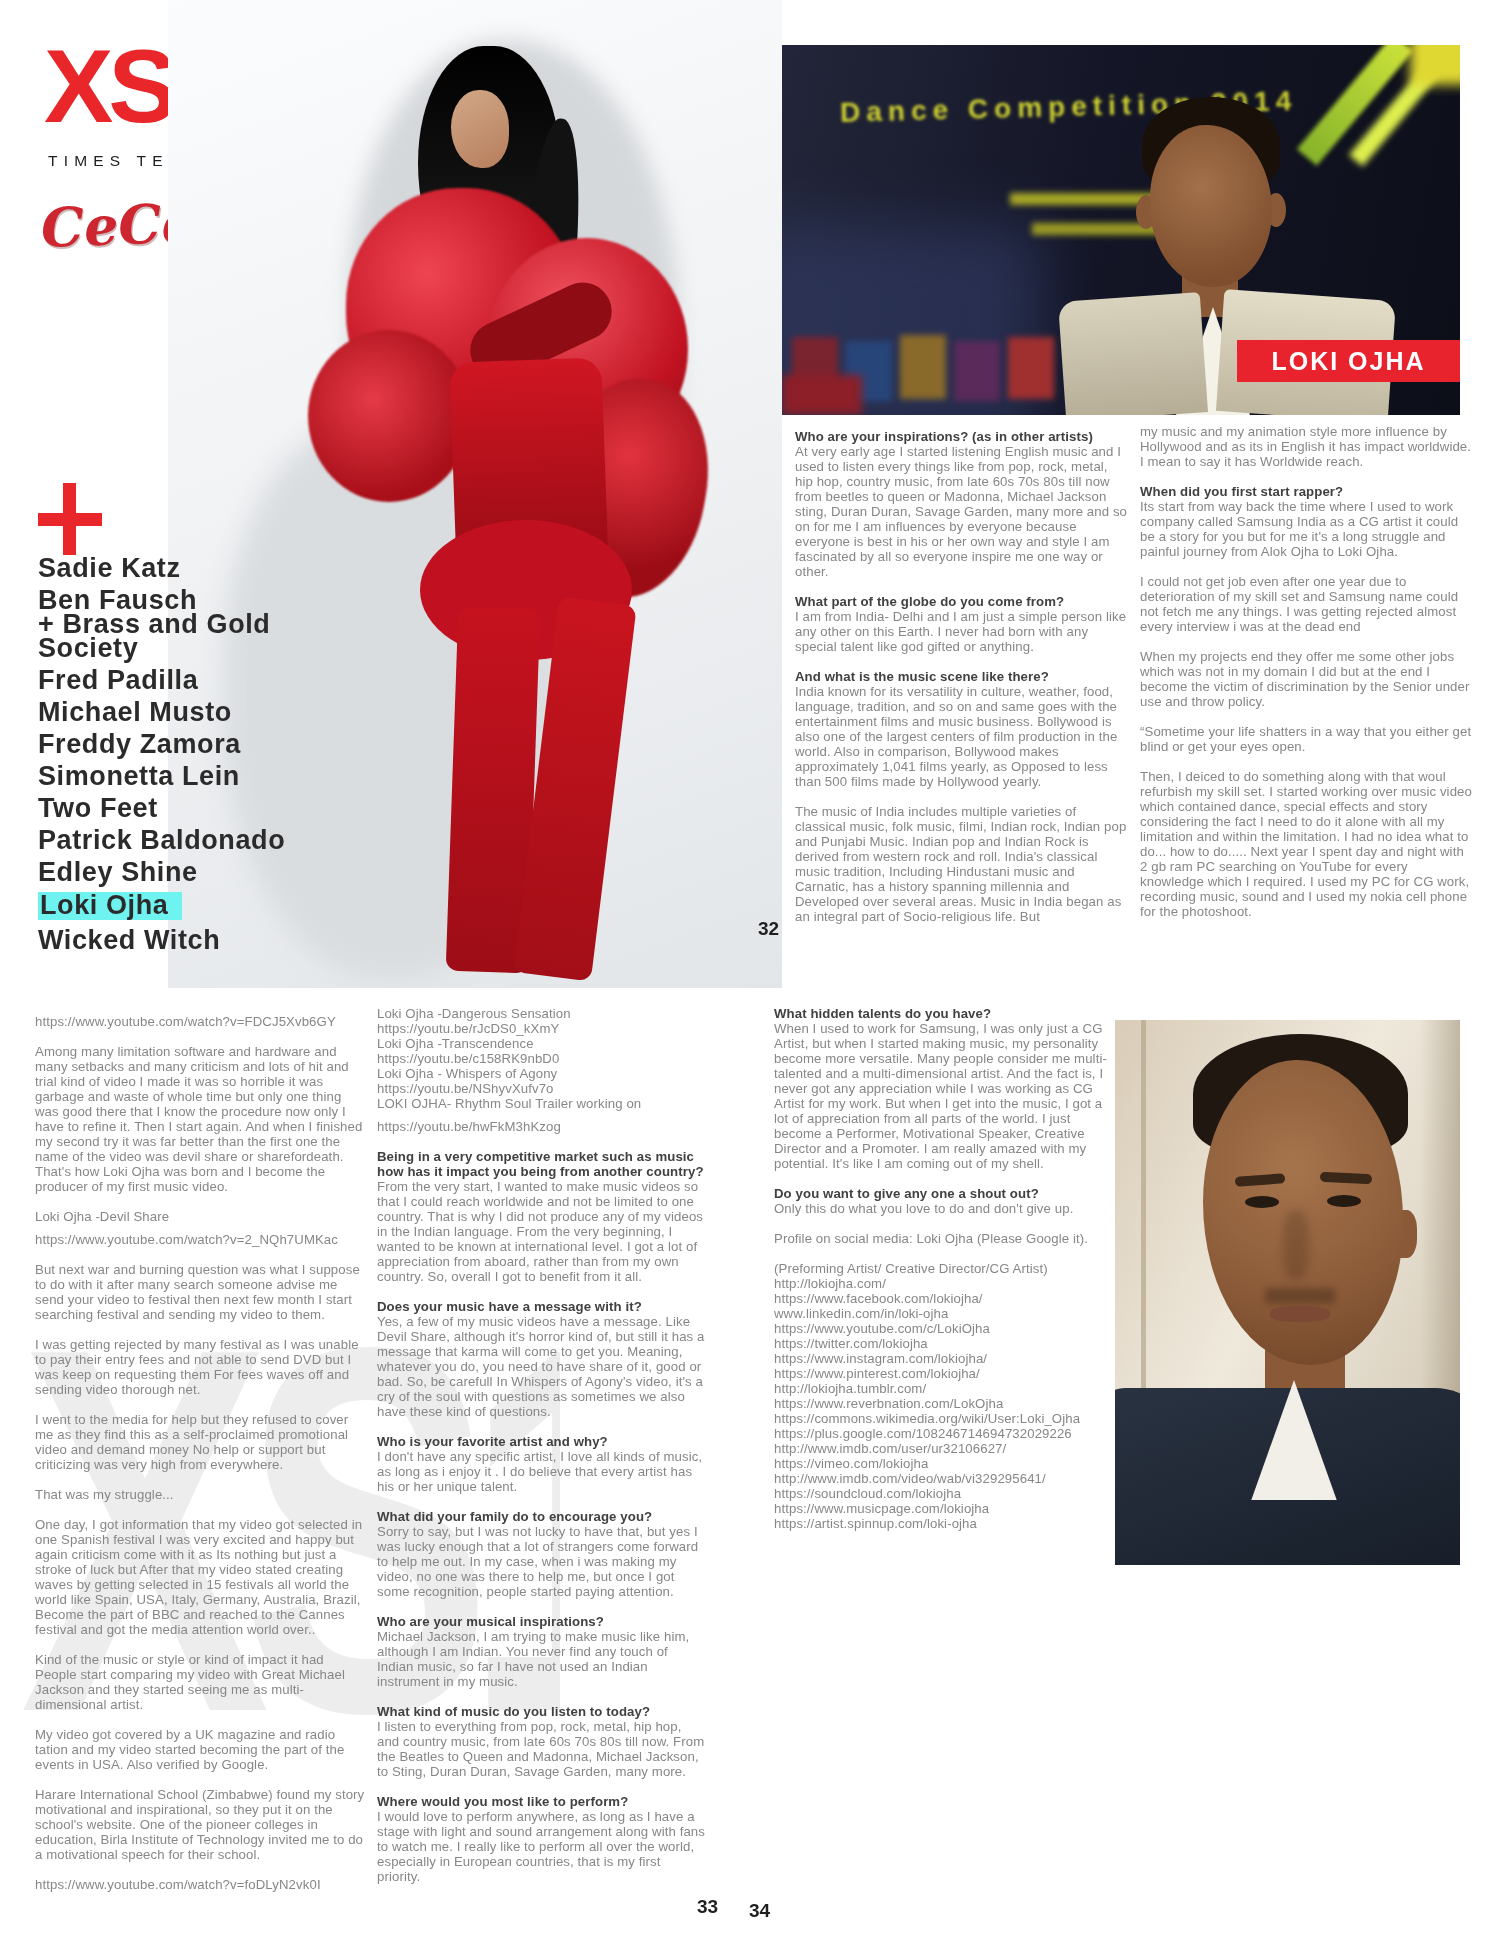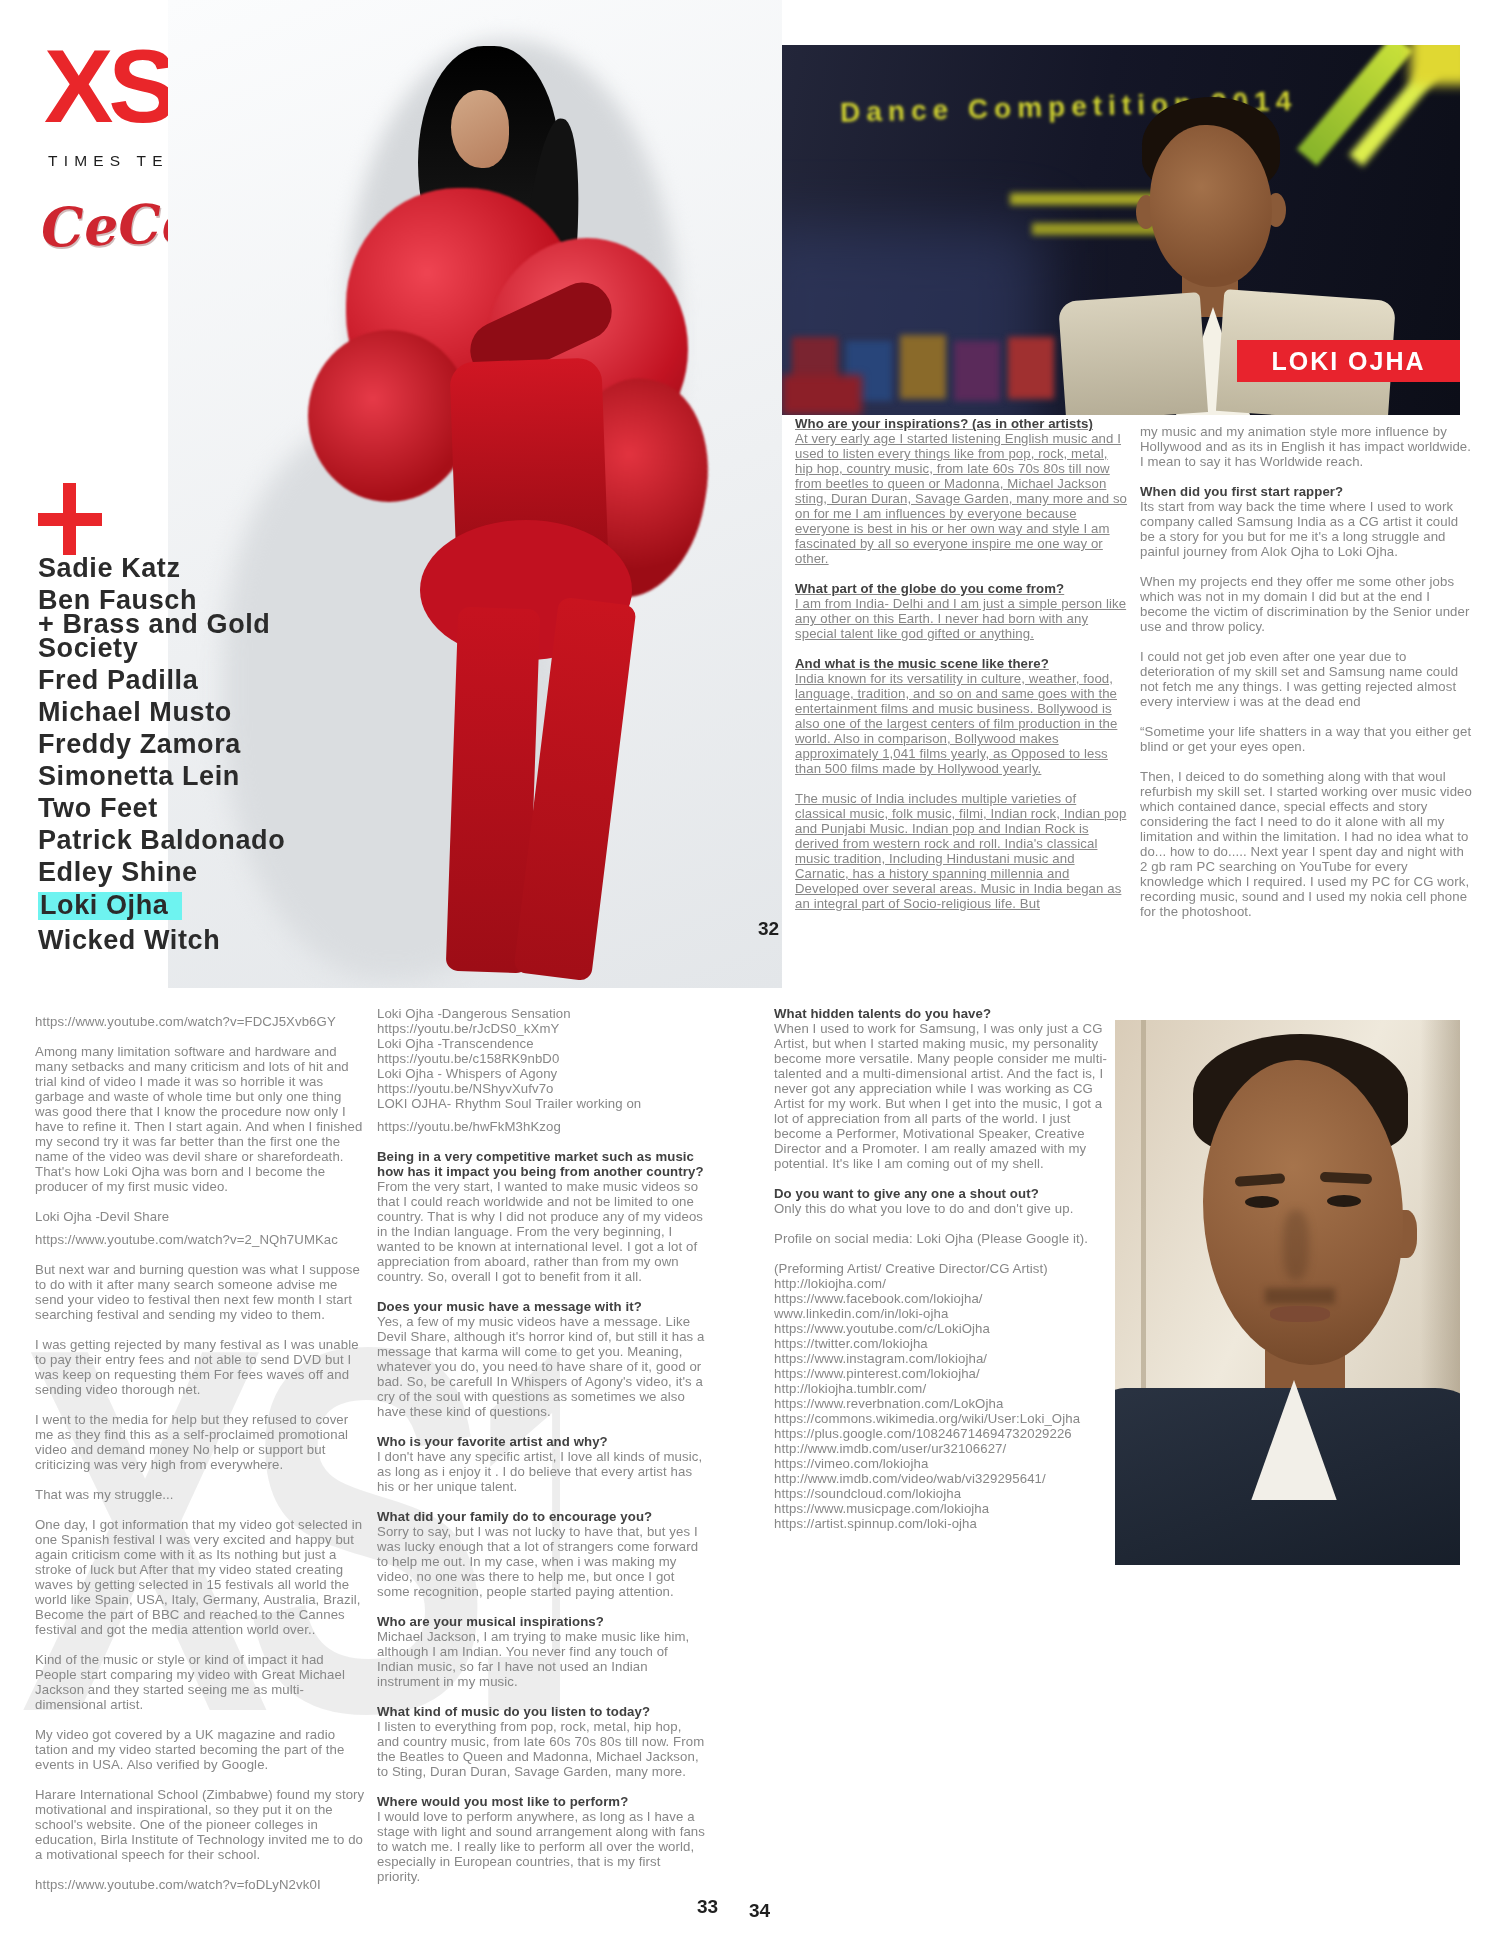--- a/index.html
+++ b/index.html
@@ -74,21 +74,21 @@
   
   .banner{left:1237px;top:340px;width:223px;height:42px;background:#e8232d;color:#ffffff;
           font-weight:bold;font-size:25px;letter-spacing:2px;display:flex;align-items:center;justify-content:center;}
 
   
   .col{position:absolute;font-size:13.2px;line-height:15px;letter-spacing:.1px;color:#878787;z-index:2;}
   .col p{margin:0 0 15px 0;}
   .col p.q{font-weight:bold;color:#414141;margin:0;}
   .col p.t{margin:0;}
   .col p.tg{margin:8px 0 15px 0;}
-  .c1{left:795px;top:416px;width:333px;text-decoration:underline;}
+  .c1{left:795px;top:429px;width:333px;}
   .c2{left:1140px;top:424px;width:333px;}
   .cA{left:35px;top:1006px;width:330px;}
   .cB{left:377px;top:1006px;width:330px;}
   .cC{left:774px;top:1006px;width:334px;}
   .pnum{font-weight:bold;color:#1f1f1f;font-size:19px;z-index:3;}
   .n32{left:758px;top:918px;}
   .n33{left:697px;top:1896px;}
   .n34{left:749px;top:1900px;}
 
   
@@ -195,22 +195,22 @@
     <p class="q">What part of the globe do you come from?</p>
     <p>I am from India- Delhi and I am just a simple person like any other on this Earth. I never had born with any special talent like god gifted or anything.</p>
     <p class="q">And what is the music scene like there?</p>
     <p>India known for its versatility in culture, weather, food, language, tradition, and so on and same goes with the entertainment films and music business. Bollywood is also one of the largest centers of film production in the world. Also in comparison, Bollywood makes approximately 1,041 films yearly, as Opposed to less than 500 films made by Hollywood yearly.</p>
     <p>The music of India includes multiple varieties of classical music, folk music, filmi, Indian rock, Indian pop and Punjabi Music. Indian pop and Indian Rock is derived from western rock and roll. India's classical music tradition, Including Hindustani music and Carnatic, has a history spanning millennia and Developed over several areas. Music in India began as an integral part of Socio-religious life. But</p>
   </div>
   <div class="col c2">
     <p>my music and my animation style more influence by Hollywood and as its in English it has impact worldwide. I mean to say it has Worldwide reach.</p>
     <p class="q">When did you first start rapper?</p>
     <p>Its start from way back the time where I used to work company called Samsung India as a CG artist it could be a story for you but for me it's a long struggle and painful journey from Alok Ojha to Loki Ojha.</p>
+    <p>I could not get job even after one year due to deterioration of my skill set and Samsung name could not fetch me any things. I was getting rejected almost every interview i was at the dead end</p>
     <p>When my projects end they offer me some other jobs which was not in my domain I did but at the end I become the victim of discrimination by the Senior under use and throw policy.</p>
-    <p>I could not get job even after one year due to deterioration of my skill set and Samsung name could not fetch me any things. I was getting rejected almost every interview i was at the dead end</p>
     <p>“Sometime your life shatters in a way that you either get blind or get your eyes open.</p>
     <p>Then, I deiced to do something along with that woul refurbish my skill set. I started working over music video which contained dance, special effects and story considering the fact I need to do it alone with all my limitation and within the limitation. I had no idea what to do... how to do..... Next year I spent day and night with 2 gb ram PC searching on YouTube for every knowledge which I required. I used my PC for CG work, recording music, sound and I used my nokia cell phone for the photoshoot.</p>
   </div>
   <div class="abs pnum n32">32</div>
 
   <div class="abs watermark">XS10</div>
 
   <div class="col cA">
     <p class="tg">https://www.youtube.com/watch?v=FDCJ5Xvb6GY</p>
     <p>Among many limitation software and hardware and many setbacks and many criticism and lots of hit and trial kind of video I made it was so horrible it was garbage and waste of whole time but only one thing was good there that I know the procedure now only I have to refine it. Then I start again. And when I finished my second try it was far better than the first one the name of the video was devil share or sharefordeath. That's how Loki Ojha was born and I become the producer of my first music video.</p>

